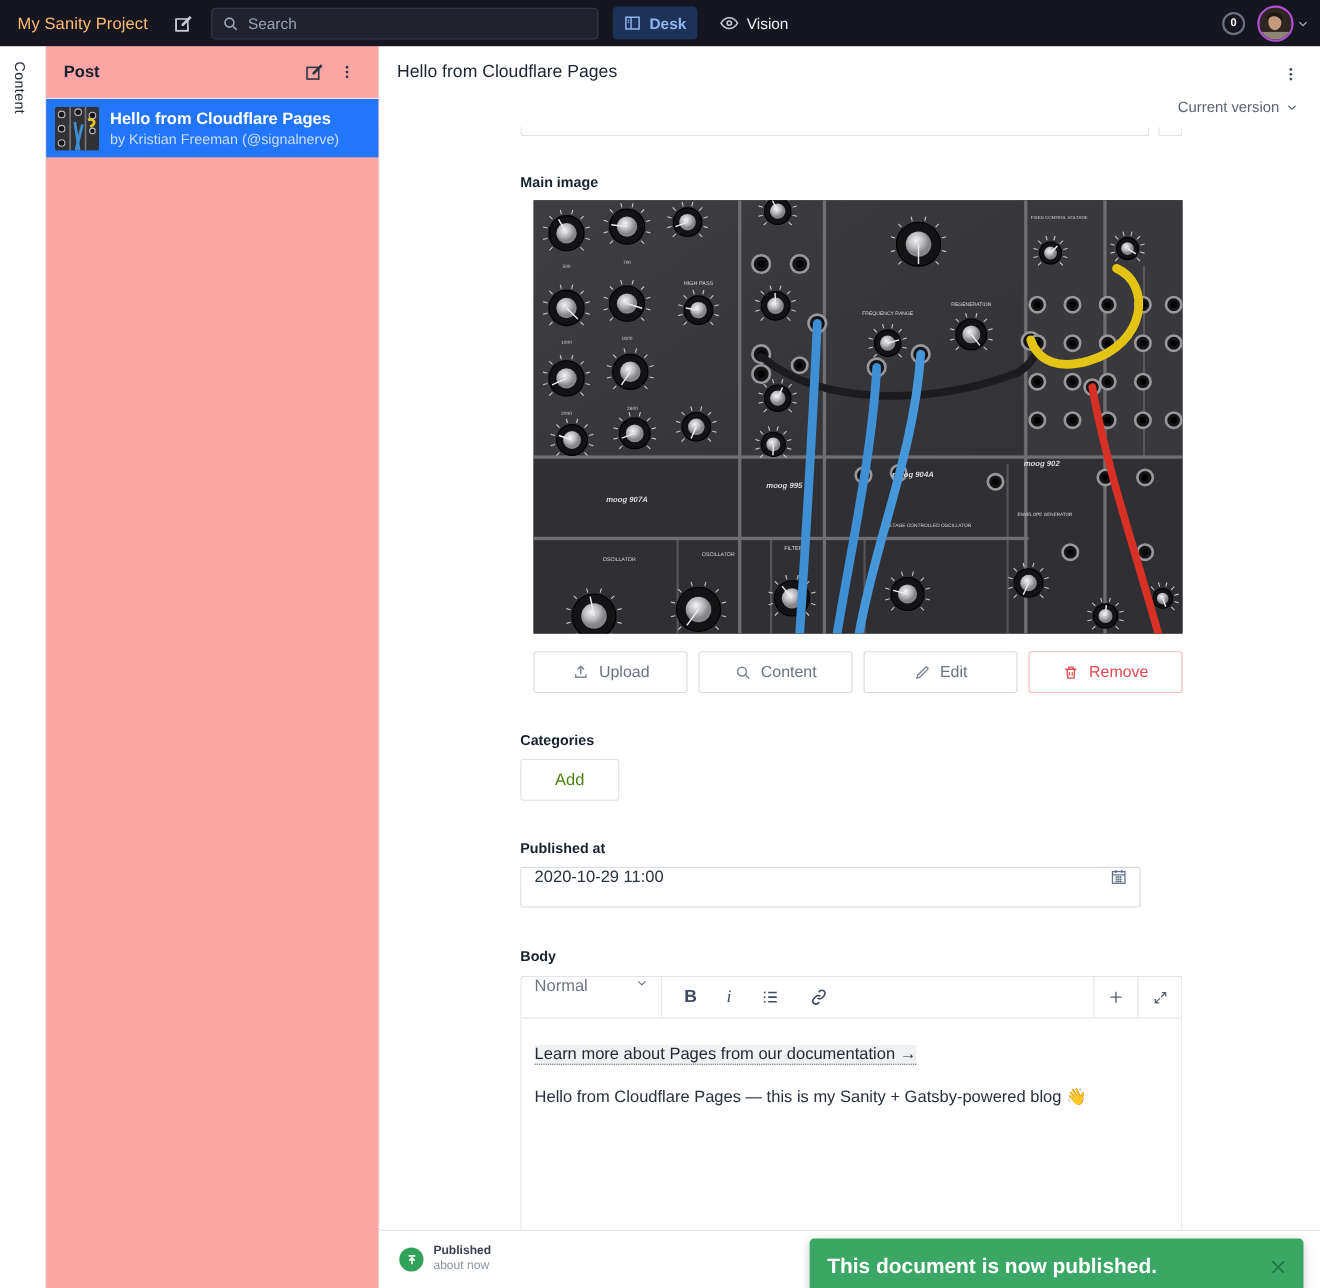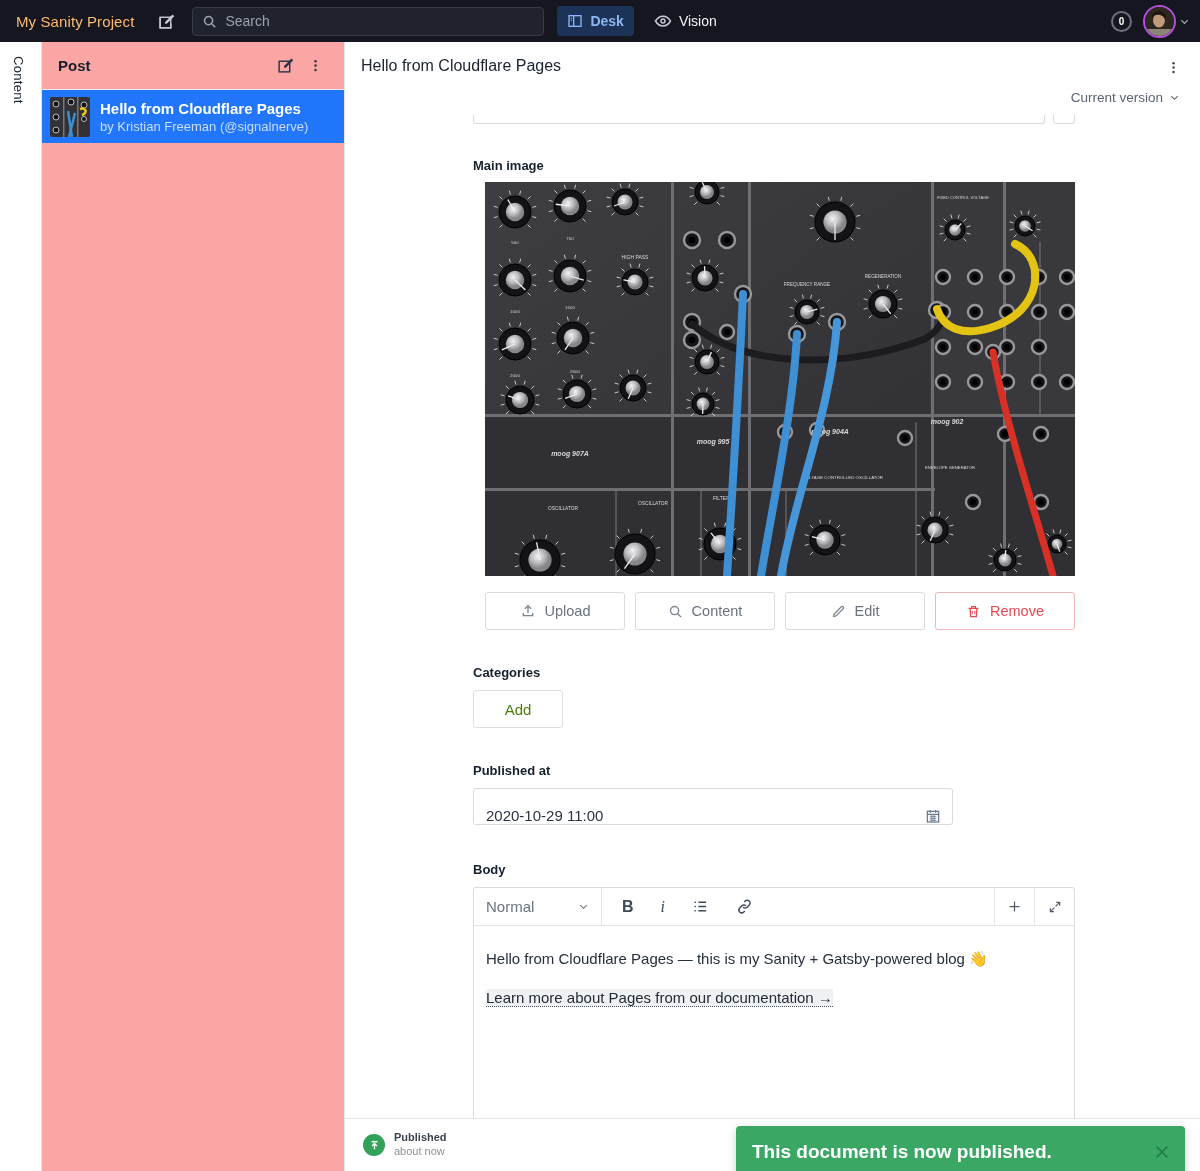--- a/index.html
+++ b/index.html
@@ -54,28 +54,28 @@
   .photo { position:absolute; left:140px; top:67px; width:590px; height:394px; background:#333; }
 
   .img-buttons { position:absolute; left:140px; top:477px; width:590px; display:flex; gap:10px; }
   .btn { flex:1; height:38px; border:1px solid #d7dbe0; border-radius:3px; background:#fff; display:flex; align-items:center; justify-content:center; gap:9px; font-size:14.5px; color:#6b7280; cursor:pointer; }
   .btn svg { color:#7d8592; }
   .btn.danger { border-color:#f2b6b8; color:#e5484d; }
   .btn.danger svg { color:#e5484d; }
 
   .add-btn { position:absolute; left:128px; top:575px; width:90px; height:38px; border:1px solid #dcdfe4; border-radius:3px; background:#fff; color:#4d7c0f; font-size:15px; display:flex; align-items:center; justify-content:center; cursor:pointer; }
 
-  .date-input { position:absolute; left:128px; top:673px; width:480px; height:37px; border:1px solid #d7dbe0; border-radius:3px; display:flex; align-items:flex-end; }
+  .date-input { position:absolute; left:128px; top:673px; width:564px; height:37px; border:1px solid #d7dbe0; border-radius:3px; display:flex; align-items:flex-start; }
   .date-input input { border:none; outline:none; font-size:15px; color:#2a3340; padding:0 12px; flex:1; font-family:"Liberation Sans",sans-serif; }
   .date-cal { width:38px; display:flex; align-items:center; justify-content:center; color:#64748b; cursor:pointer; }
 
   
   .editor { position:absolute; left:128px; top:772px; width:602px; height:231px; border:1px solid #d7dbe0; border-bottom:none; border-radius:3px 3px 0 0; }
   .ed-toolbar { height:38px; border-bottom:1px solid #e2e5e9; display:flex; align-items:stretch; }
-  .ed-select { width:128px; border-right:1px solid #e2e5e9; display:flex; align-items:center; justify-content:space-between; padding:0 12px; color:#6b7280; font-size:15px; cursor:pointer;gap:26px; }
+  .ed-select { width:128px; border-right:1px solid #e2e5e9; display:flex; align-items:flex-start; justify-content:space-between; padding:0 12px; color:#6b7280; font-size:15px; cursor:pointer;gap:26px; }
   .ed-icons { flex:1; display:flex; align-items:center; padding-left:20px; gap:27px; }
   .ed-ic { color:#3e4a5e; font-size:15px; cursor:pointer; display:flex; align-items:center; }
   .ed-ic.bold { font-weight:700; font-size:16px; }
   .ed-ic.italic { font-style:italic; font-family:"Liberation Serif",serif; font-size:16px; }
   .ed-cell { width:40px; border-left:1px solid #e2e5e9; display:flex; align-items:center; justify-content:center; color:#565e6e; cursor:pointer; }
   .ed-content { padding:24px 12px 0 12px; font-size:15px; color:#27303c; }
   .ed-content p { margin-bottom:21px; }
   .ed-link { background:#f0f1f3; border-bottom:1px dotted #4a5462; color:#222b36; text-decoration:none; cursor:pointer; }
 
   
@@ -957,22 +957,22 @@
           <div class="ed-cell">
             <span>
               <svg width="14" height="14" viewBox="0 0 24 24" fill="none" stroke="currentColor" stroke-width="2">
                   <path d="M14 4h6v6M20 4l-7 7"></path>
                   <path d="M10 20H4v-6M4 20l7-7"></path>
                 </svg>
             </span>
           </div>
         </div>
         <div class="ed-content">
+          <p><a class="ed-link">Learn more about Pages from our documentation →</a></p>
           <p>Hello from Cloudflare Pages — this is my Sanity + Gatsby-powered blog 👋</p>
-          <p><a class="ed-link">Learn more about Pages from our documentation →</a></p>
         </div>
       </div>
 
       <div class="toast">
         <div class="toast-msg">This document is now published.</div>
         <div class="toast-x">
           <svg width="18" height="18" viewBox="0 0 24 24" fill="none" stroke="currentColor" stroke-width="2.2">
               <path d="M5 5l14 14M19 5L5 19"></path>
             </svg>
         </div>

